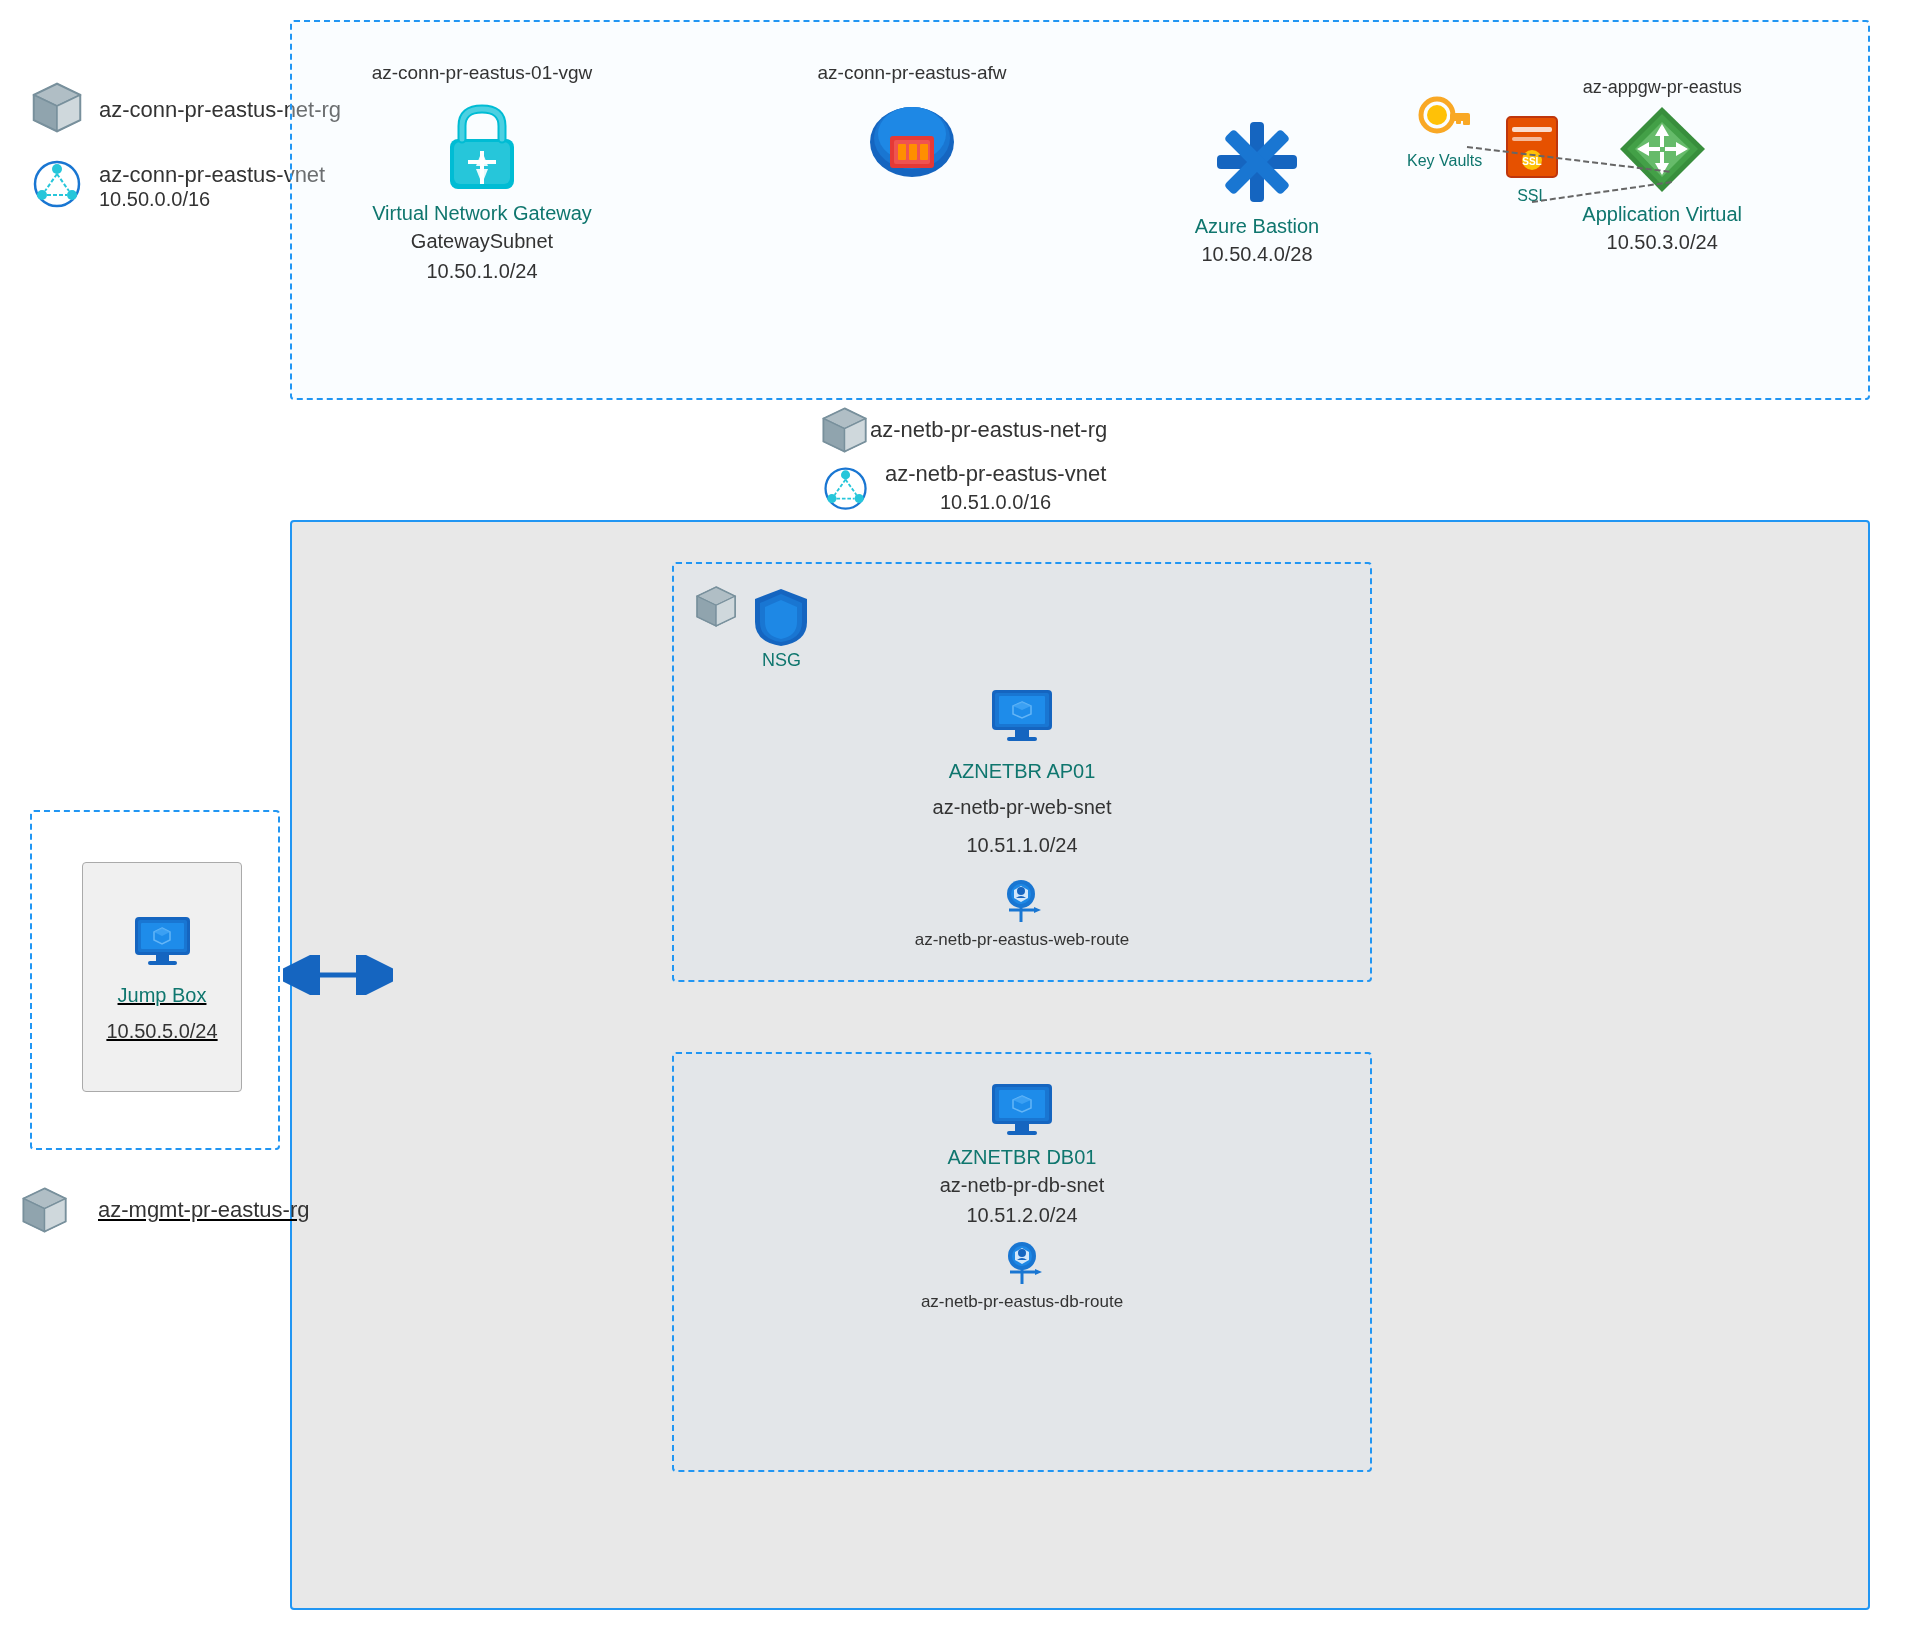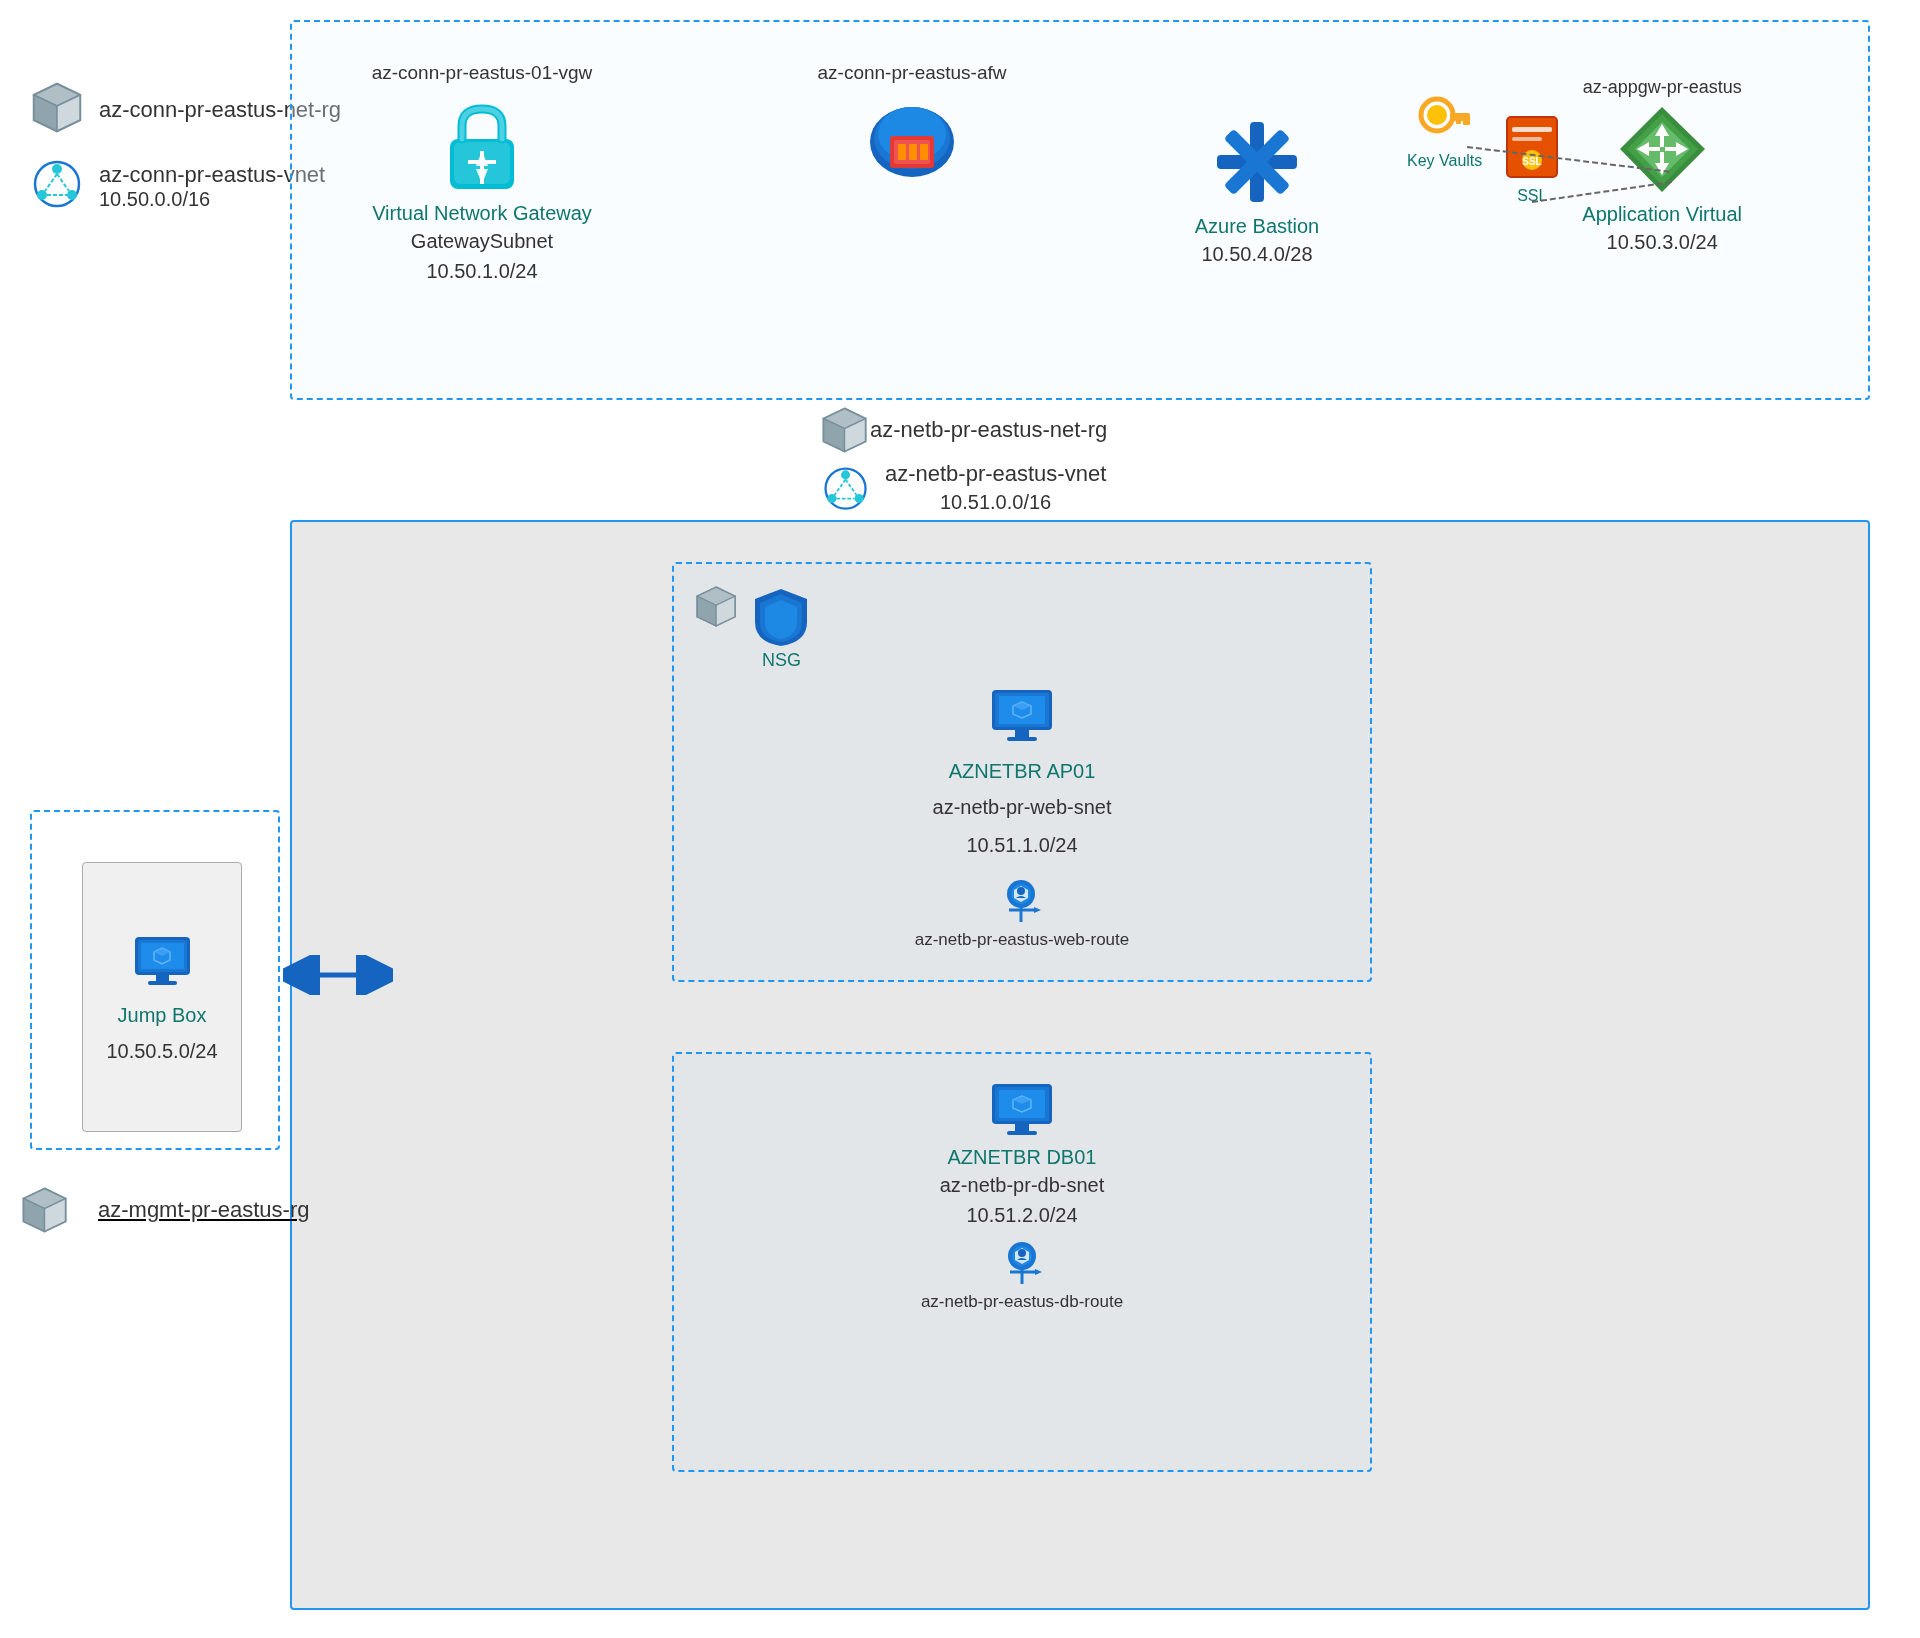--- a/index.html
+++ b/index.html
@@ -133,29 +133,30 @@
       border-radius: 4px;
       background: rgba(200,220,240,0.15);
     }
 
     
     .jumpbox-box {
       position: absolute;
       left: 50px;
       top: 50px;
       width: 160px;
-      height: 270px;
+      height: 230px;
       border: 1.5px solid #aaa;
       border-radius: 4px;
       background: #f0f0f0;
       display: flex;
       flex-direction: column;
       align-items: center;
       justify-content: center;
       gap: 8px;
+      text-decoration: underline;
     }
 
     .icon-label {
       text-align: center;
       font-size: 20px;
       color: #0f766e;
       font-weight: 500;
       line-height: 1.3;
     }
     .subnet-label {

